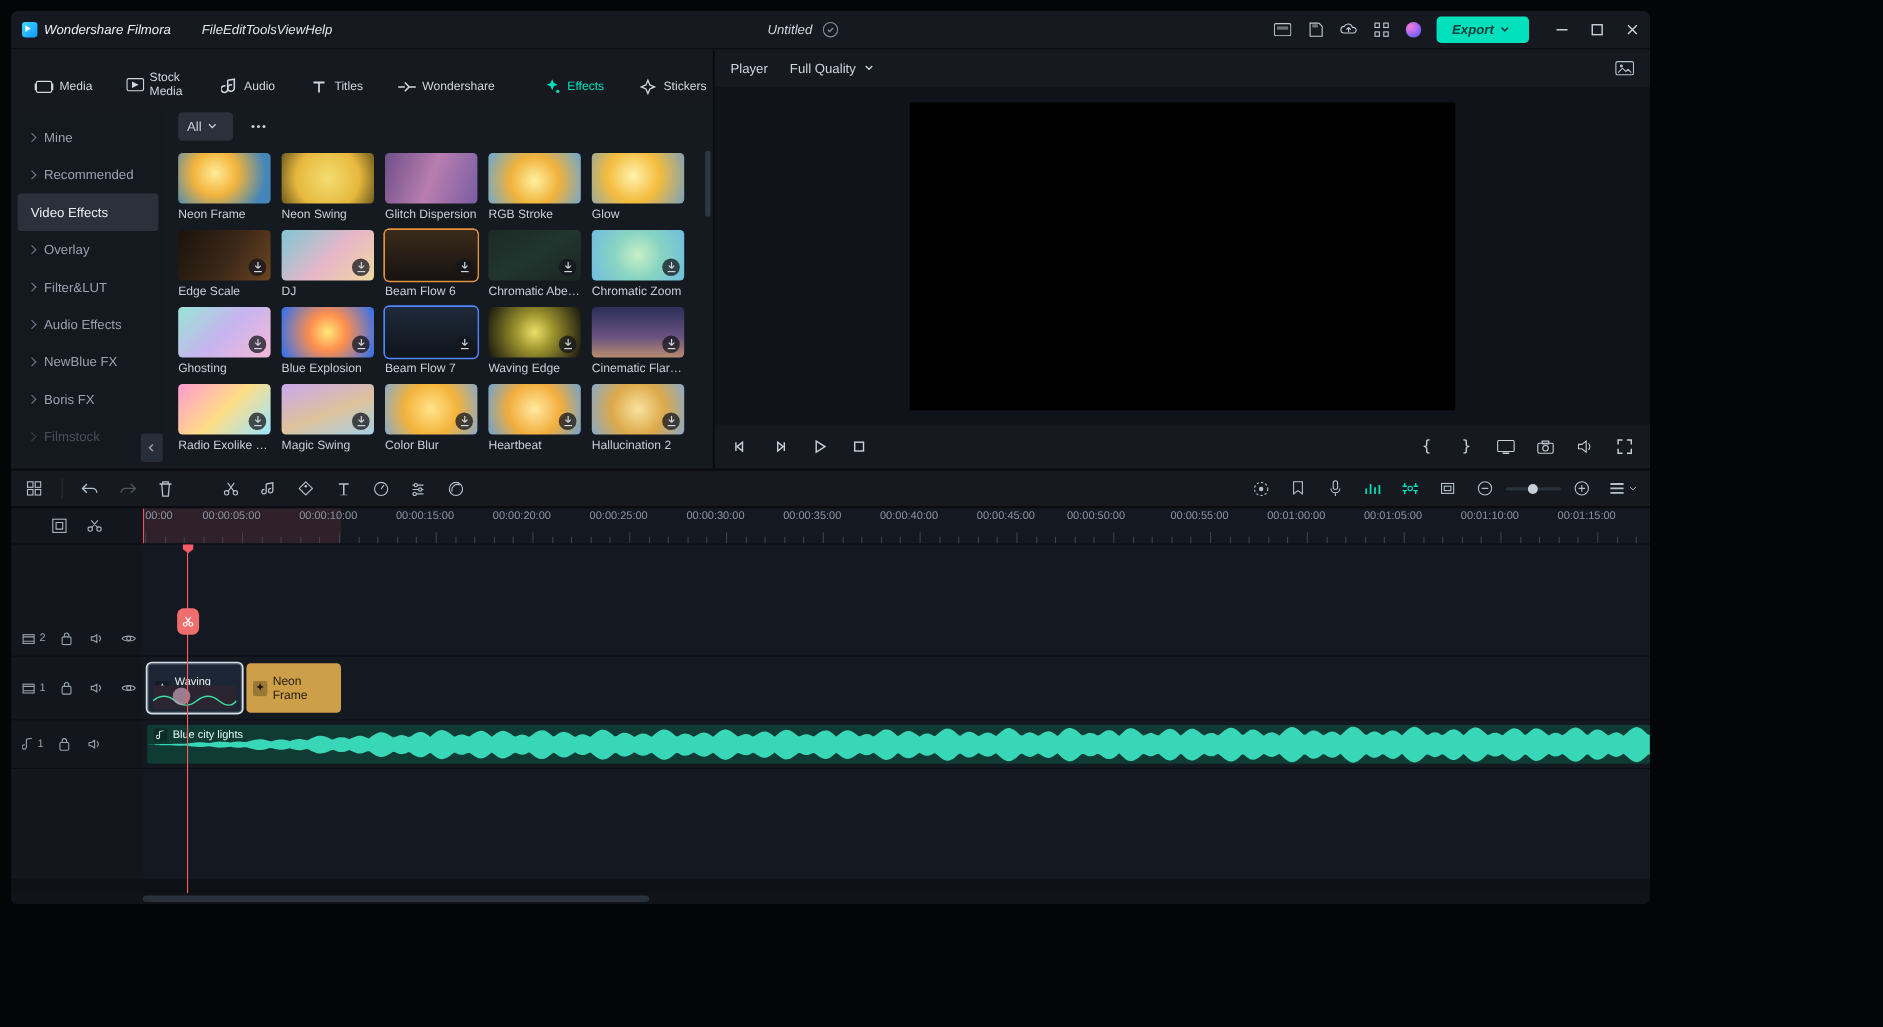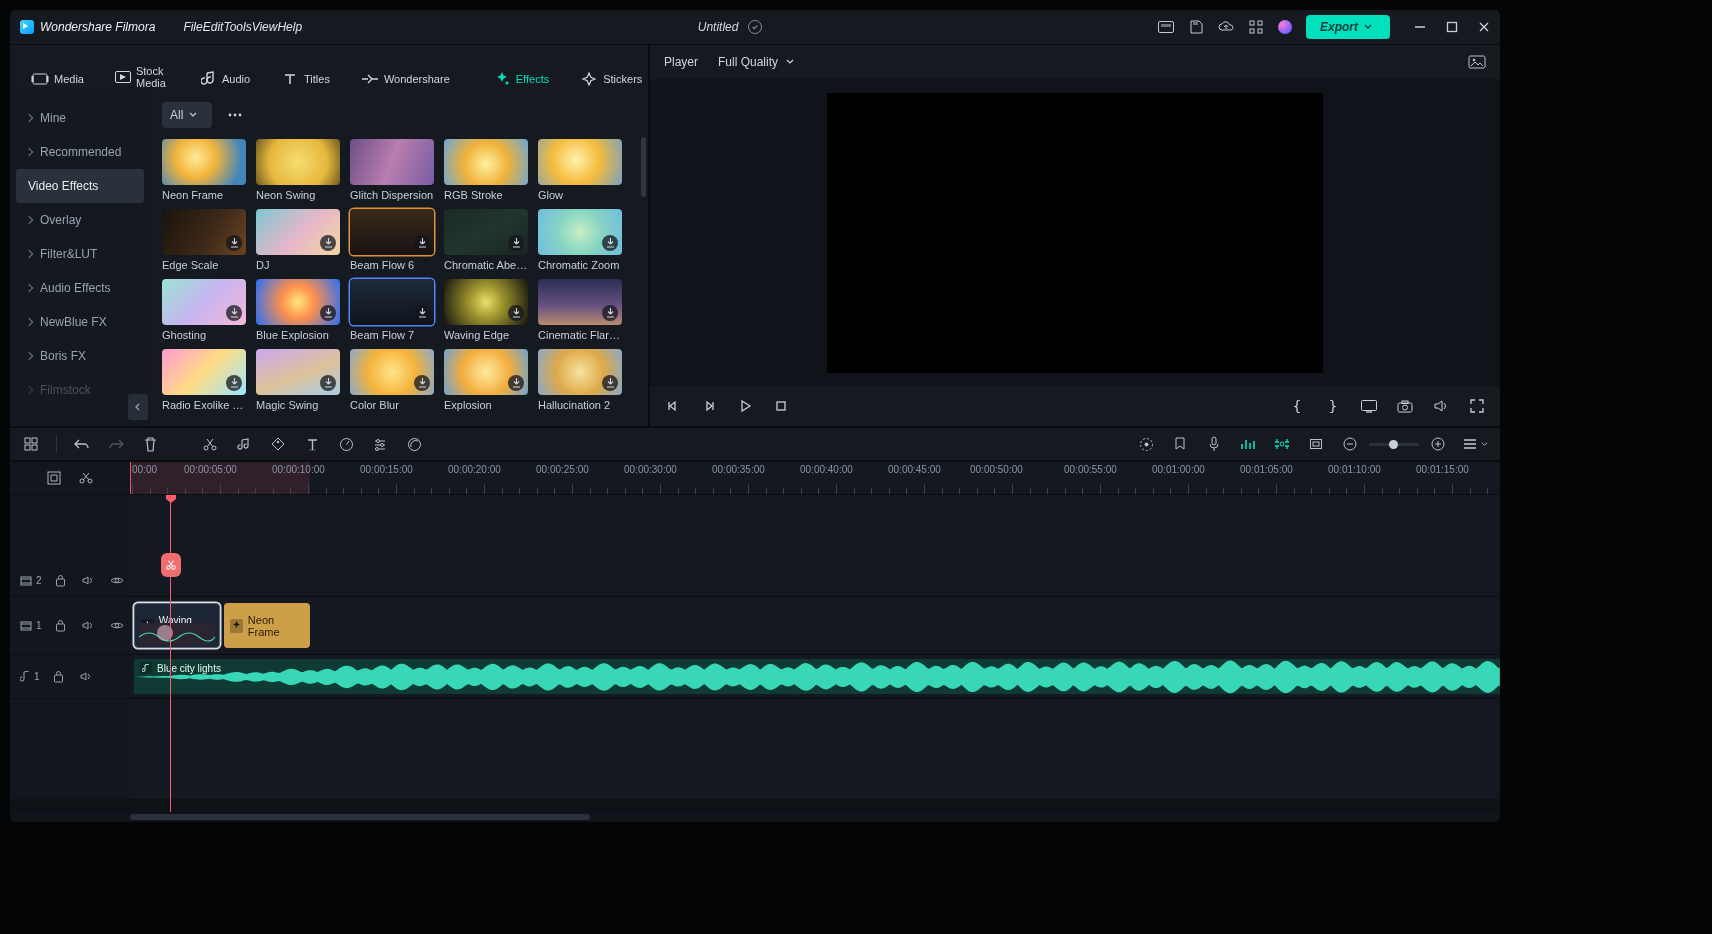--- a/index.html
+++ b/index.html
@@ -42,21 +42,21 @@
   .winbtns { display:flex; gap:20px; margin-left:10px; align-items:center; }
   .winbtns svg { display:block; }
 
   
   .upper { display:flex; height:382px; border-top:1px solid #0a0c10; }
   .left { width:640px; display:flex; flex-direction:column; background:var(--bg2); border-right:2px solid #0a0c10; }
   .tabrow { height:50px; display:flex; align-items:flex-end; padding:0 20px; gap:30px; background:var(--bg2); }
   .tab { display:flex; align-items:center; gap:4px; color:#cfd6df; font-size:11px; padding-bottom:6px; cursor:pointer; }
   .tab.active { color:var(--accent);margin-left:12px; }
   .tab .ico { width:20px; height:20px; display:flex; align-items:center; justify-content:center; }
-  .leftgrid { flex:1; display:flex; overflow:hidden; }
+  .leftgrid { flex:1; display:flex; overflow:hidden;align-items:center; }
   .sidebar { width:140px; background:#14181f; padding:6px 0; overflow:auto; }
   .side-item { height:34px; display:flex; align-items:center; gap:8px; padding-left:16px; color:#99a3b0; font-size:12px; cursor:pointer; }
   .side-item.selected { background:#2a313b; color:#e7ecf1; border-radius:3px; margin:0 6px; padding-left:12px; }
   .side-caret { width:6px; height:6px; border-top:1.3px solid #6f7985; border-right:1.3px solid #6f7985; transform:rotate(45deg); }
   .side-collapse { position:absolute; left:118px; bottom:6px; width:20px; height:26px; background:#272e38; border-radius:3px; display:flex; align-items:center; justify-content:center; color:#9aa5b1; }
   .browser { flex:1; display:flex; flex-direction:column; background:#151a21; position:relative; }
   .search-row { height:40px; display:flex; align-items:center; gap:10px; padding:0 12px; }
   .search { flex:1; height:28px; background:#242b35; border-radius:5px; display:flex; align-items:center; padding:0 10px; color:#8a95a2; gap:8px; }
   .search input { flex:1; background:transparent; border:none; color:#c8d0d9; font-size:12px; outline:none; }
   .dd { height:26px; min-width:50px; padding:0 8px; background:#2a313b; border-radius:4px; display:flex; align-items:center; gap:6px; color:#c8d0d9; }
@@ -508,21 +508,21 @@
                   <div class="lbl">Color Blur</div>
                 </div>
                 <div class="card">
                   <div class="thumb" style="background: radial-gradient(circle, rgb(255, 234, 160) 0%, rgb(242, 173, 61) 50%, rgb(111, 162, 208) 100%);">
                     <div class="dl">
                       <svg width="9" height="10" viewBox="0 0 9 10">
                         <path d="M4.5 0v6m0 0L2 3.5M4.5 6L7 3.5M1 9h7" stroke="#cfd6df" stroke-width="1.1" fill="none"></path>
                       </svg>
                     </div>
                   </div>
-                  <div class="lbl">Explosion</div>
+                  <div class="lbl">Heartbeat</div>
                 </div>
                 <div class="card">
                   <div class="thumb" style="background: radial-gradient(circle, rgb(248, 227, 159) 0%, rgb(221, 169, 74) 50%, rgb(138, 169, 199) 100%);">
                     <div class="dl">
                       <svg width="9" height="10" viewBox="0 0 9 10">
                         <path d="M4.5 0v6m0 0L2 3.5M4.5 6L7 3.5M1 9h7" stroke="#cfd6df" stroke-width="1.1" fill="none"></path>
                       </svg>
                     </div>
                   </div>
                   <div class="lbl">Hallucination 2</div>

